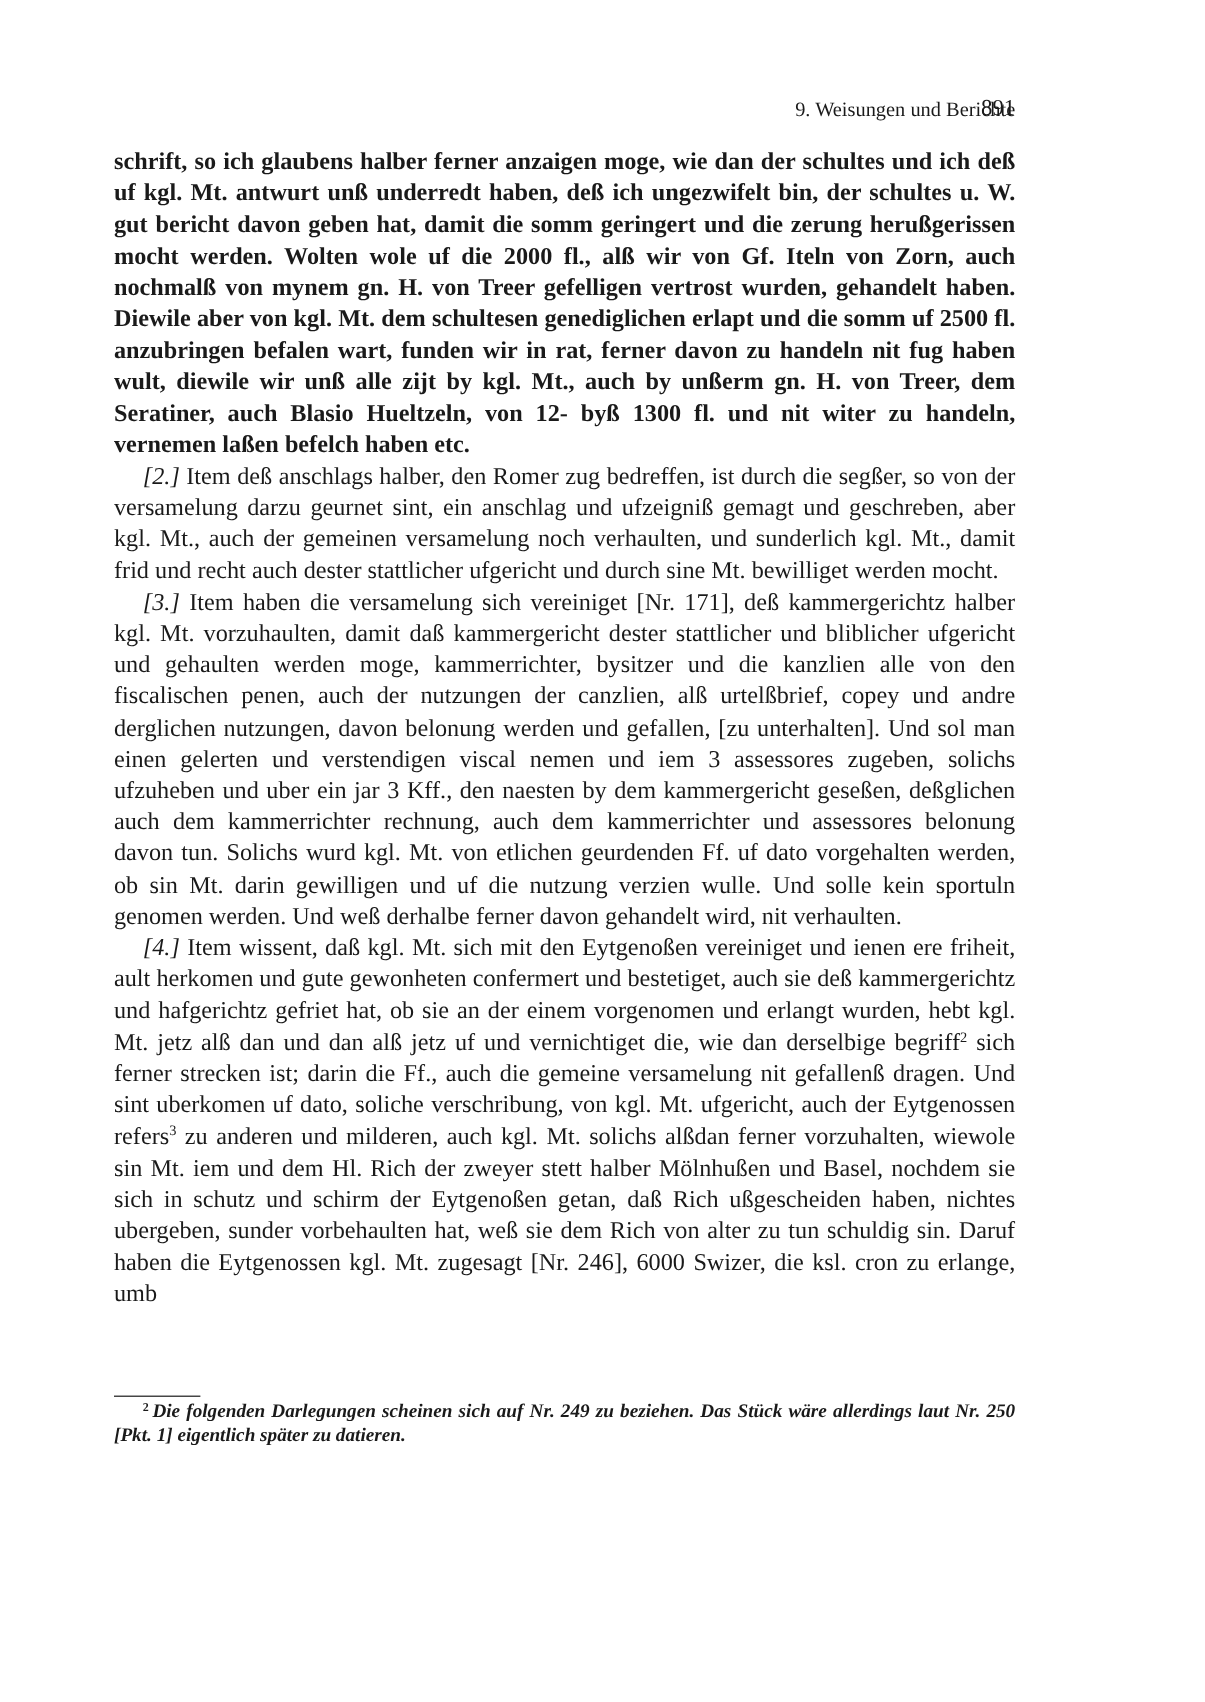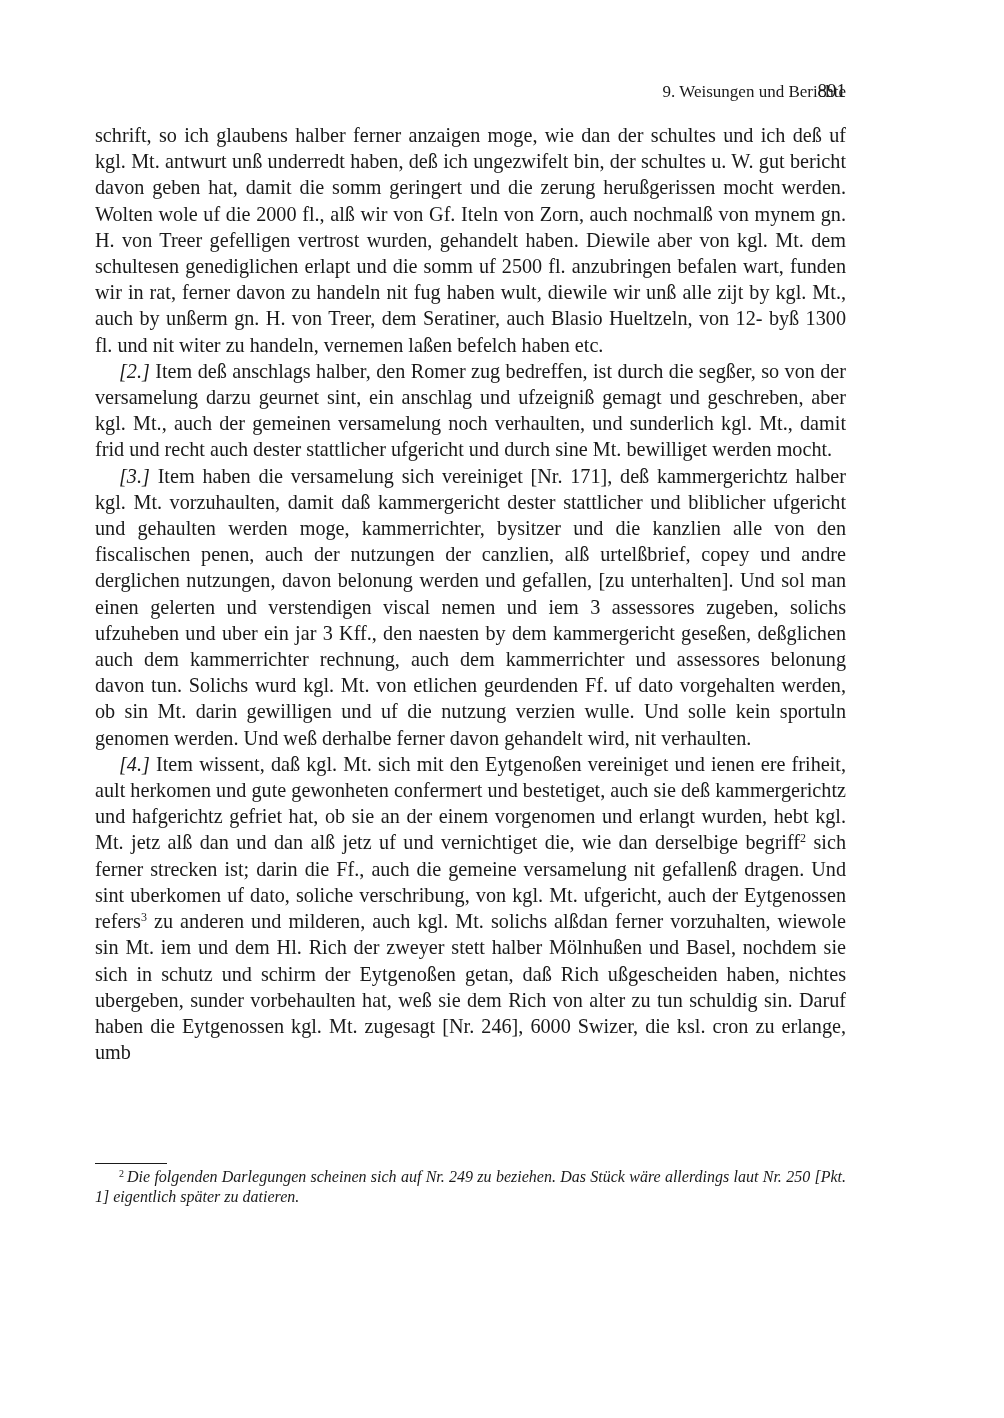--- a/index.html
+++ b/index.html
@@ -3,26 +3,26 @@
   <meta charset="utf-8">
   <style>
     html, body { margin: 0; padding: 0; background: #ffffff; }
     body { width: 1004px; height: 1418px; position: relative; overflow: hidden; color: #1a1a1a; }
     .page { position: absolute; left: 95px; top: 0; width: 751px; font-family: "Liberation Serif", "DejaVu Serif", serif; }
     .running-head { position: absolute; top: 82px; left: 0; width: 751px; height: 24px; font-size: 17px; }
     .running-head .title { position: absolute; left: 0; right: 0; text-align: right; top: 0; }
     .running-head .pageno { position: absolute; right: 0; top: -2px; font-size: 19px; }
     .body { position: absolute; top: 122px; left: 0; width: 751px; font-size: 20.2px; line-height: 26.2px; text-align: justify; hyphens: manual; }
     .body p { margin: 0; text-indent: 24px; }
-    .body p.first { text-indent: 0; }
+    .body p.first { text-indent: 0; font-weight: bold; }
     .body .num { font-style: italic; }
     .body .ref { }
     .body sup { font-size: 12px; line-height: 0; vertical-align: 7px; }
     .fn-rule { position: absolute; top: 1163px; left: 0; width: 72px; height: 1px; background: #1a1a1a; }
-    .footnotes { position: absolute; top: 1167px; left: 0; width: 751px; font-size: 16px; line-height: 19.5px; font-style: italic; text-align: justify; }
+    .footnotes { position: absolute; top: 1167px; left: 0; width: 751px; font-size: 16px; line-height: 19.5px; font-style: italic; text-align: justify; font-weight: bold; }
     .footnotes p { margin: 0; text-indent: 24px; }
     .footnotes sup { font-style: normal; font-size: 10px; line-height: 0; vertical-align: 5px; margin-right: 3px; }
   </style>
 </head>
 <body>
 
 <div class="page">
   <div class="running-head">
     <span class="title">9. Weisungen und Berichte</span>
     <span class="pageno">891</span>

